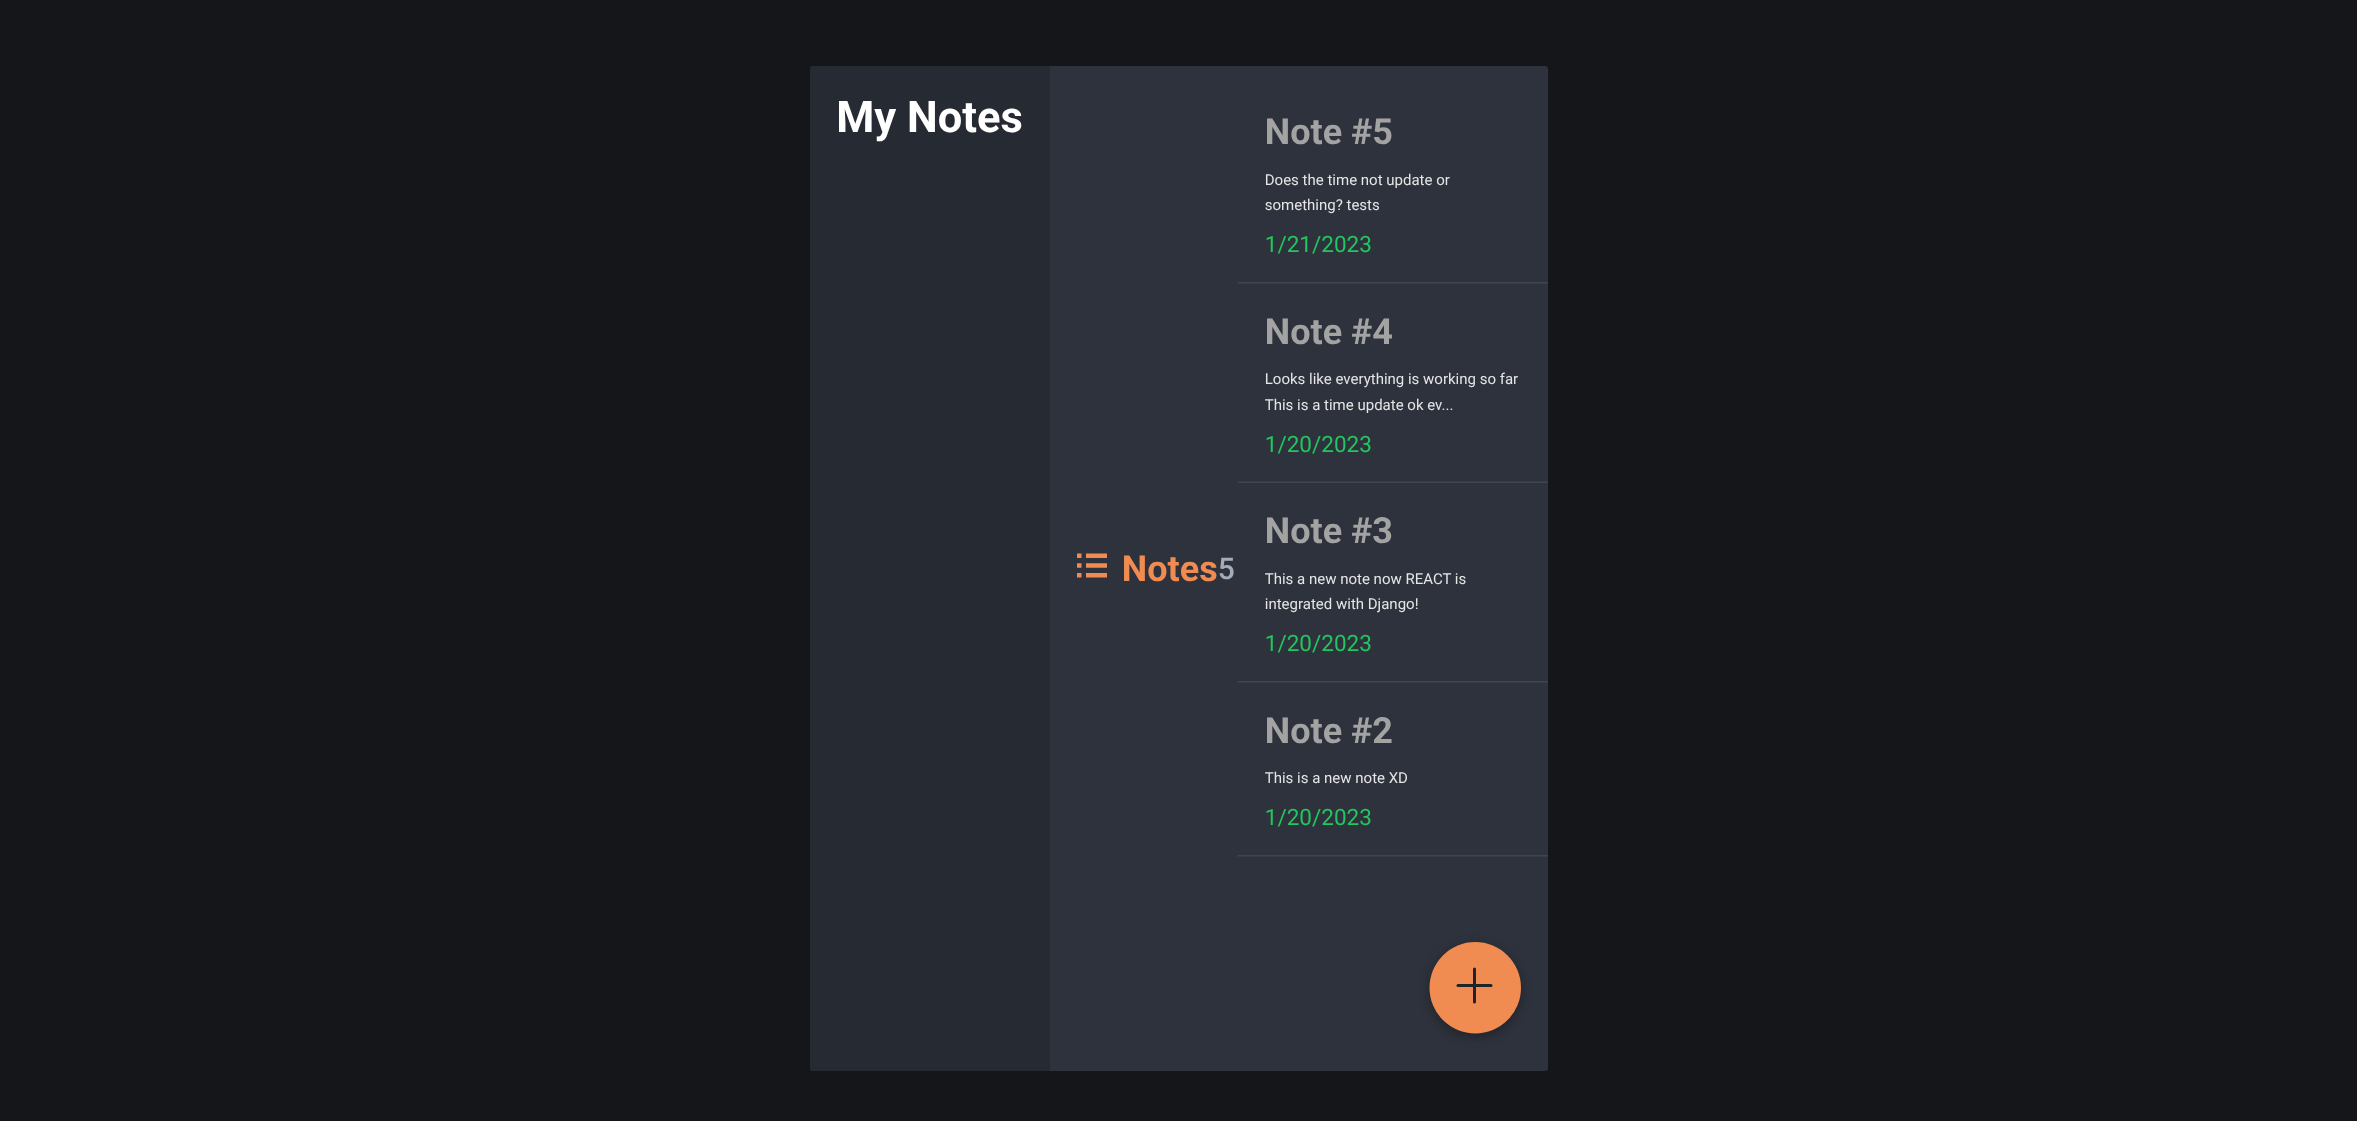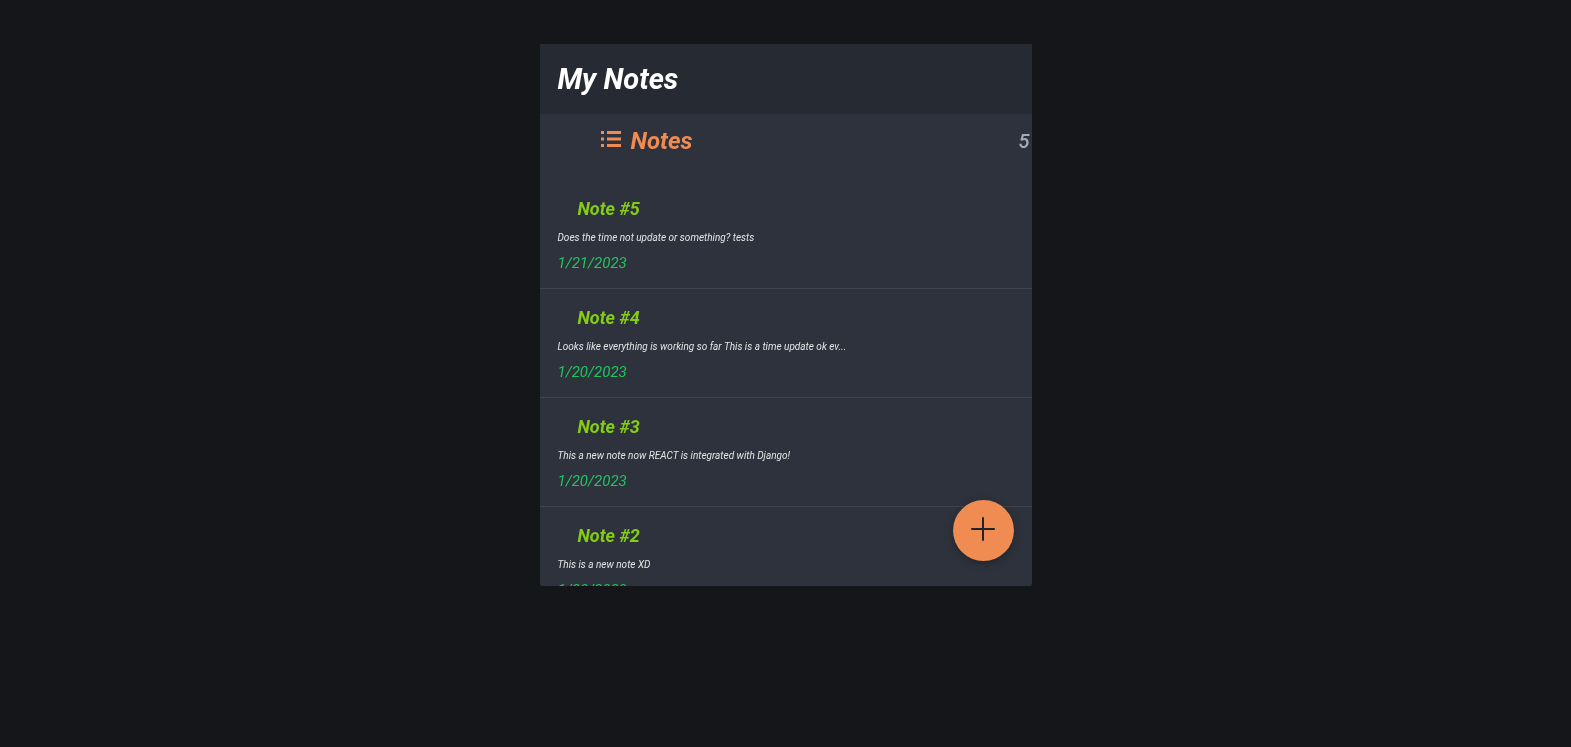--- a/index.html
+++ b/index.html
@@ -16,40 +16,38 @@
       display: flex;
       justify-content: center;
       padding-top: 44px;
     }
     .app-container {
       width: 492px;
       background-color: #2d323c;
       border-radius: 2px;
       overflow: hidden;
       display: flex;
-      flex-direction: column;
+      flex-direction: row;
       position: relative;
-      height: 542px;
-      font-style: italic;
+      height: 670px;
     }
     .app-header {
       background-color: #262a32;
       padding: 18px 18px;
     }
     .app-title {
       color: #ffffff;
       font-size: 29px;
       font-weight: 700;
     }
     .subheader {
       display: flex;
       align-items: center;
       justify-content: space-between;
       padding: 13px 2px 13px 18px;
-      margin-left: 43px;
     }
     .subheader-left {
       display: flex;
       align-items: center;
       gap: 10px;
     }
     .list-icon {
       width: 20px;
       height: 18px;
       flex-shrink: 0;
@@ -70,25 +68,24 @@
     }
     .note-item {
       padding: 18px 18px 16px 18px;
       border-bottom: 1px solid #404650;
       cursor: pointer;
     }
     .note-item:first-child {
       padding-top: 30px;
     }
     .note-title {
-      color: #84cc16;
-      font-size: 18px;
+      color: #a3a3a3;
+      font-size: 24px;
       font-weight: 700;
       margin-bottom: 10px;
-      margin-left: 20px;
     }
     .note-preview {
       color: #e5e5e5;
       font-size: 10px;
       line-height: 1.7;
       margin-bottom: 8px;
     }
     .note-date {
       color: #22c55e;
       font-size: 15px;

